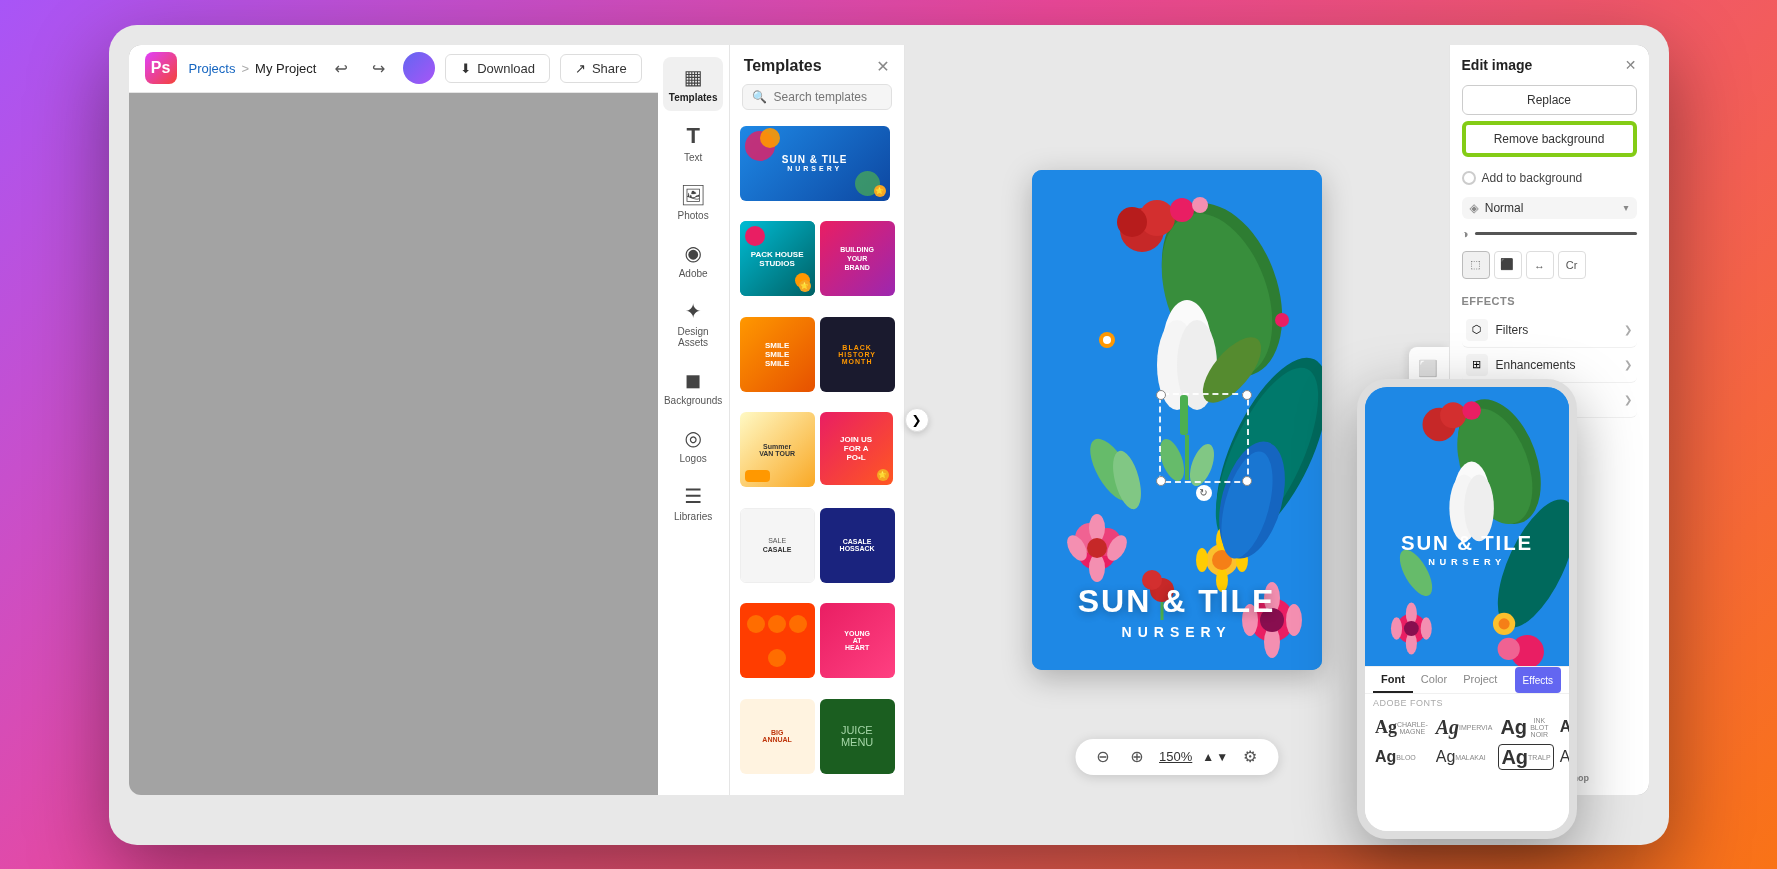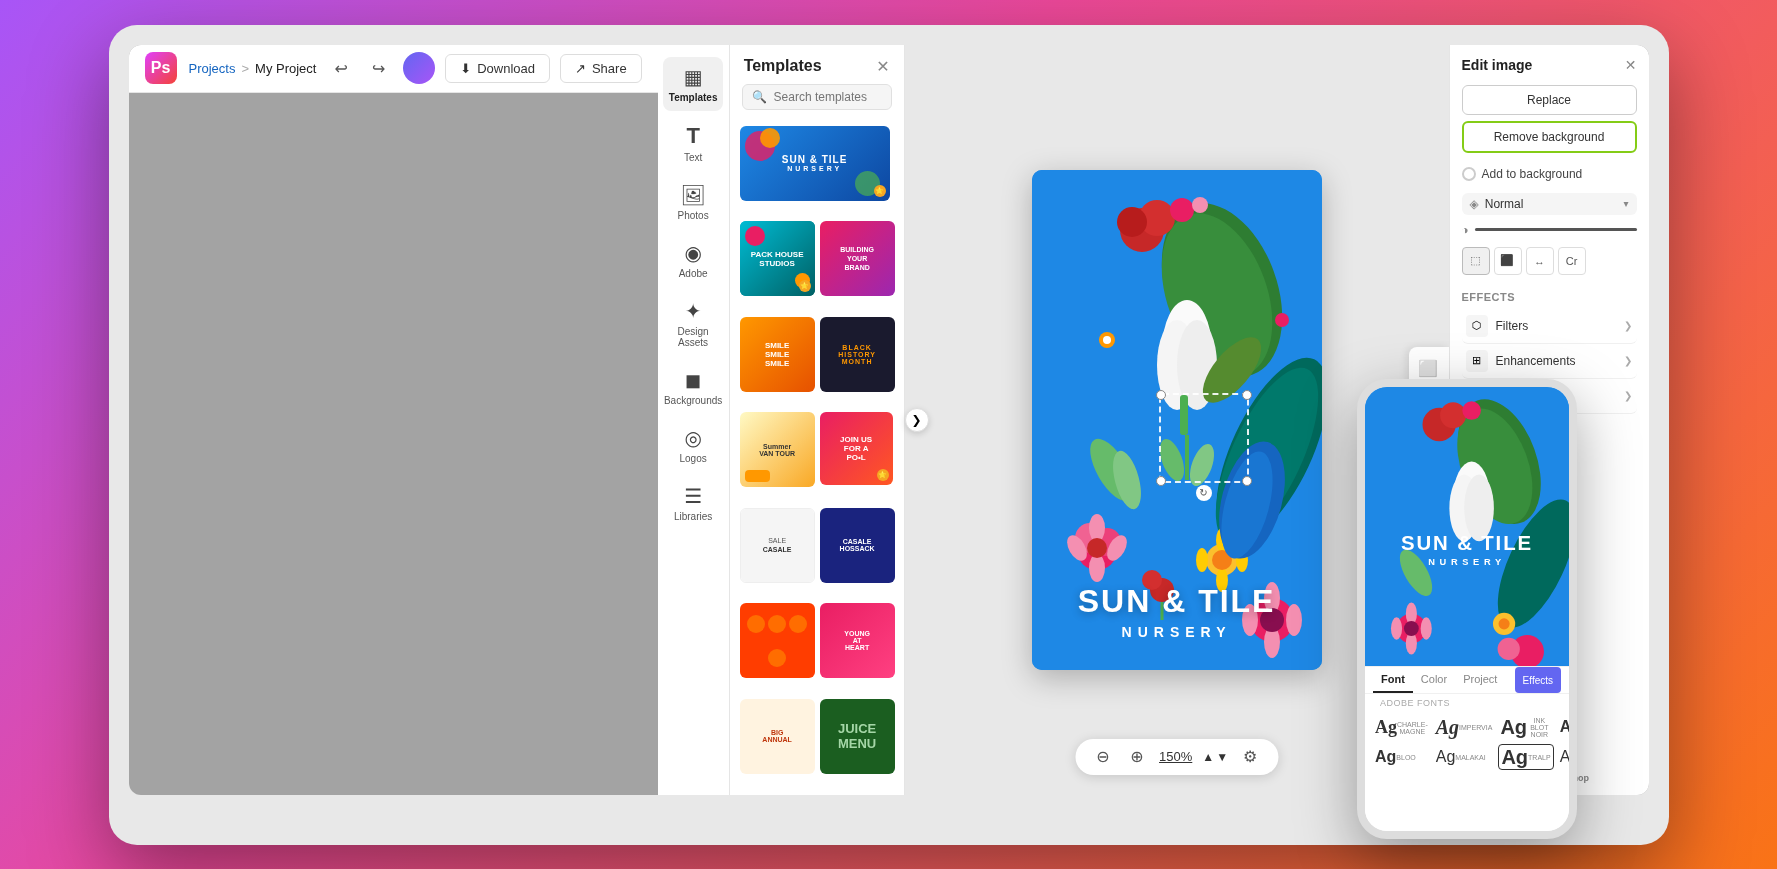--- a/index.html
+++ b/index.html
@@ -432,21 +432,21 @@
       margin-bottom: 6px;
       text-align: center;
     }
     .edit-btn-primary {
       background: #fff;
       border: 1px solid #ccc;
       color: #333;
     }
     .edit-btn-secondary {
       background: #fff;
-      border: 2px solid #84cc16;
+      border: 4px solid #84cc16;
       color: #333;
     }
 
     .checkbox-row {
       display: flex;
       align-items: center;
       gap: 6px;
       margin: 8px 0;
     }
     .checkbox-circle {
@@ -573,21 +573,21 @@
       color: white;
       border-radius: 4px;
       padding: 4px 8px;
       font-size: 10px;
       display: flex;
       align-items: center;
     }
     .font-section-label {
       font-size: 9px;
       color: #aaa;
-      padding: 4px 15px 2px;
+      padding: 4px 8px 2px;
       text-transform: uppercase;
       letter-spacing: 0.5px;
     }
     .font-grid {
       display: grid;
       grid-template-columns: repeat(5, 1fr);
       gap: 4px;
       padding: 4px 8px;
     }
     .font-item {
@@ -783,21 +783,21 @@
             </div>
           </div>
 
           <div class="template-thumb" style="height:75px;background:#fff3e0;">
             <div style="width:100%;height:100%;display:flex;align-items:center;justify-content:center;flex-direction:column;">
               <div style="font-size:7px;font-weight:800;color:#bf360c;text-align:center;">BIG<br>ANNUAL</div>
             </div>
           </div>
           <div class="template-thumb" style="height:75px;background:#1b5e20;">
             <div style="width:100%;height:100%;display:flex;align-items:center;justify-content:center;flex-direction:column;">
-              <div style="font-size:13px;font-weight:700;color:#a5d6a7;text-align:right;">JUICE<br>MENU</div>
+              <div style="font-size:11px;font-weight:400;color:#a5d6a7;text-align:left;">JUICE<br>MENU</div>
             </div>
           </div>
 
         </div>
       </div>
 
       <div class="expand-arrow">❯</div>
 
       <div class="canvas-area">
 

